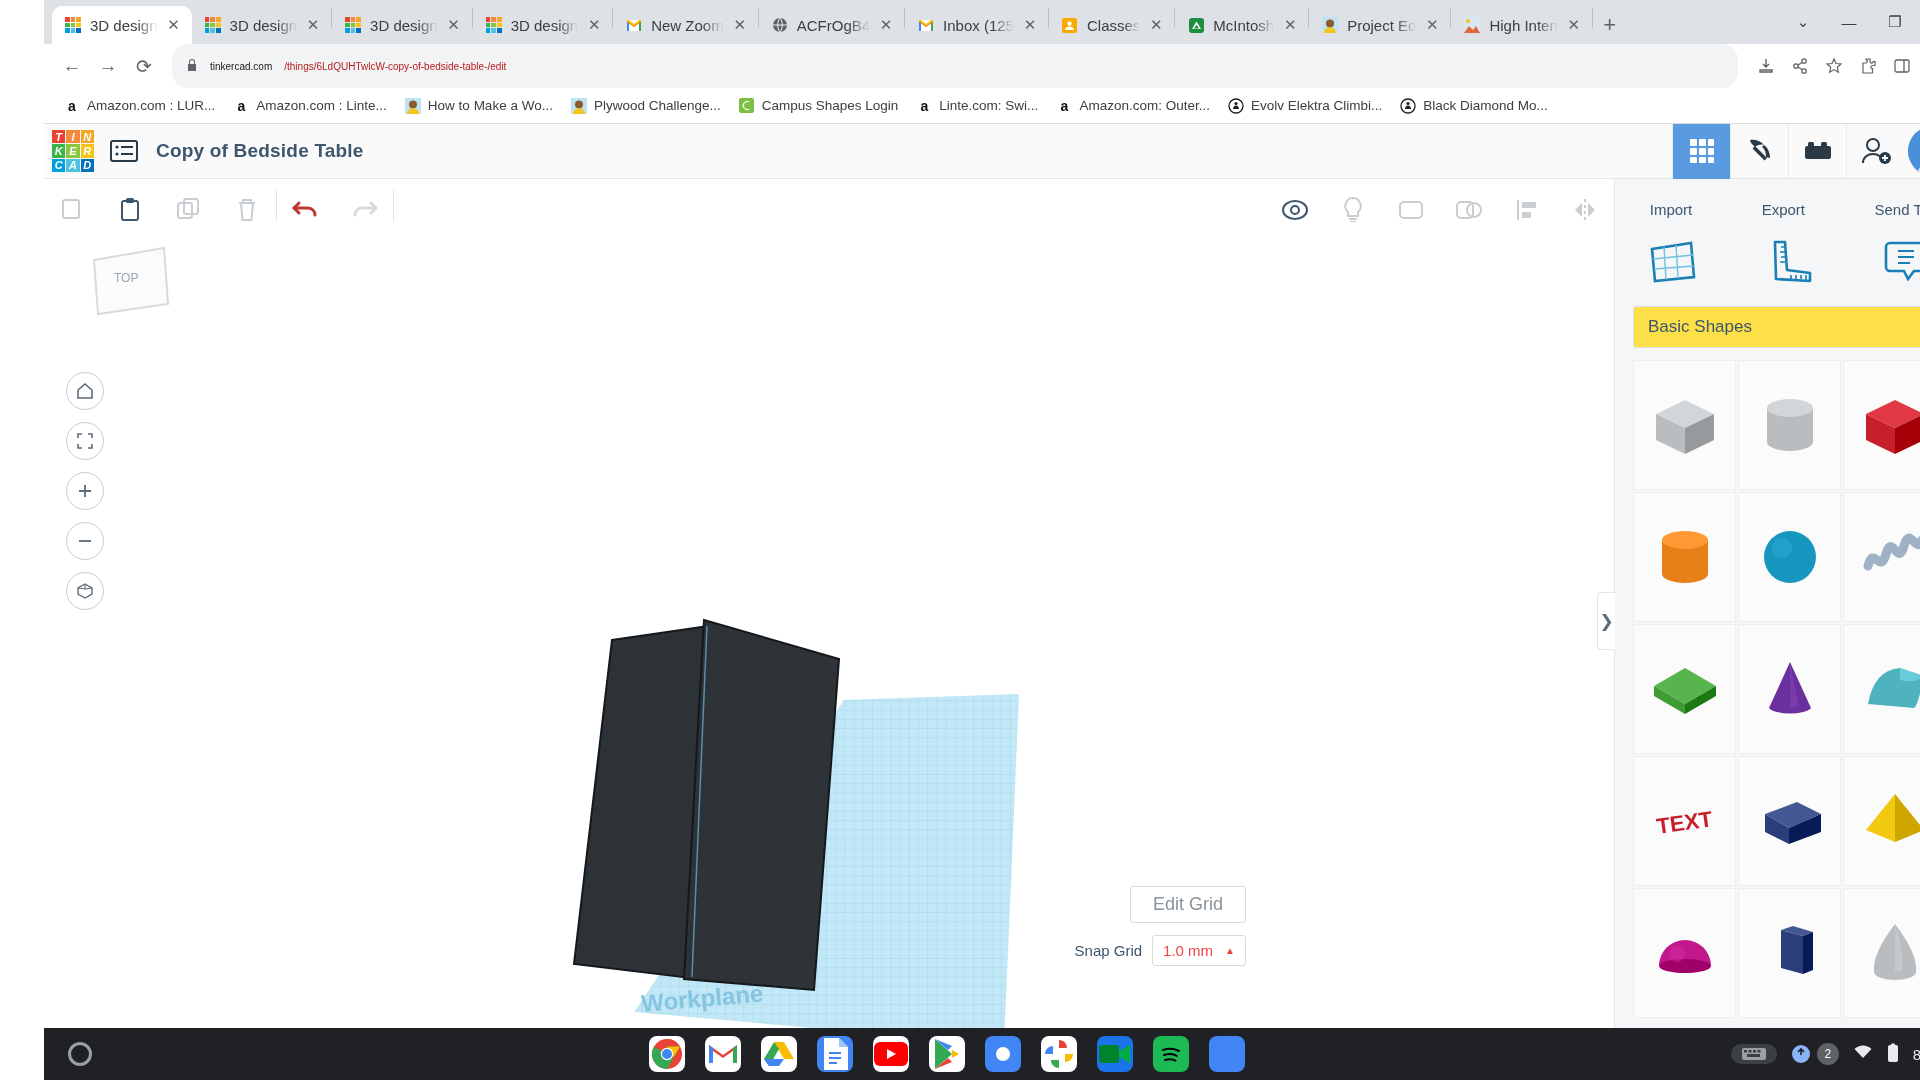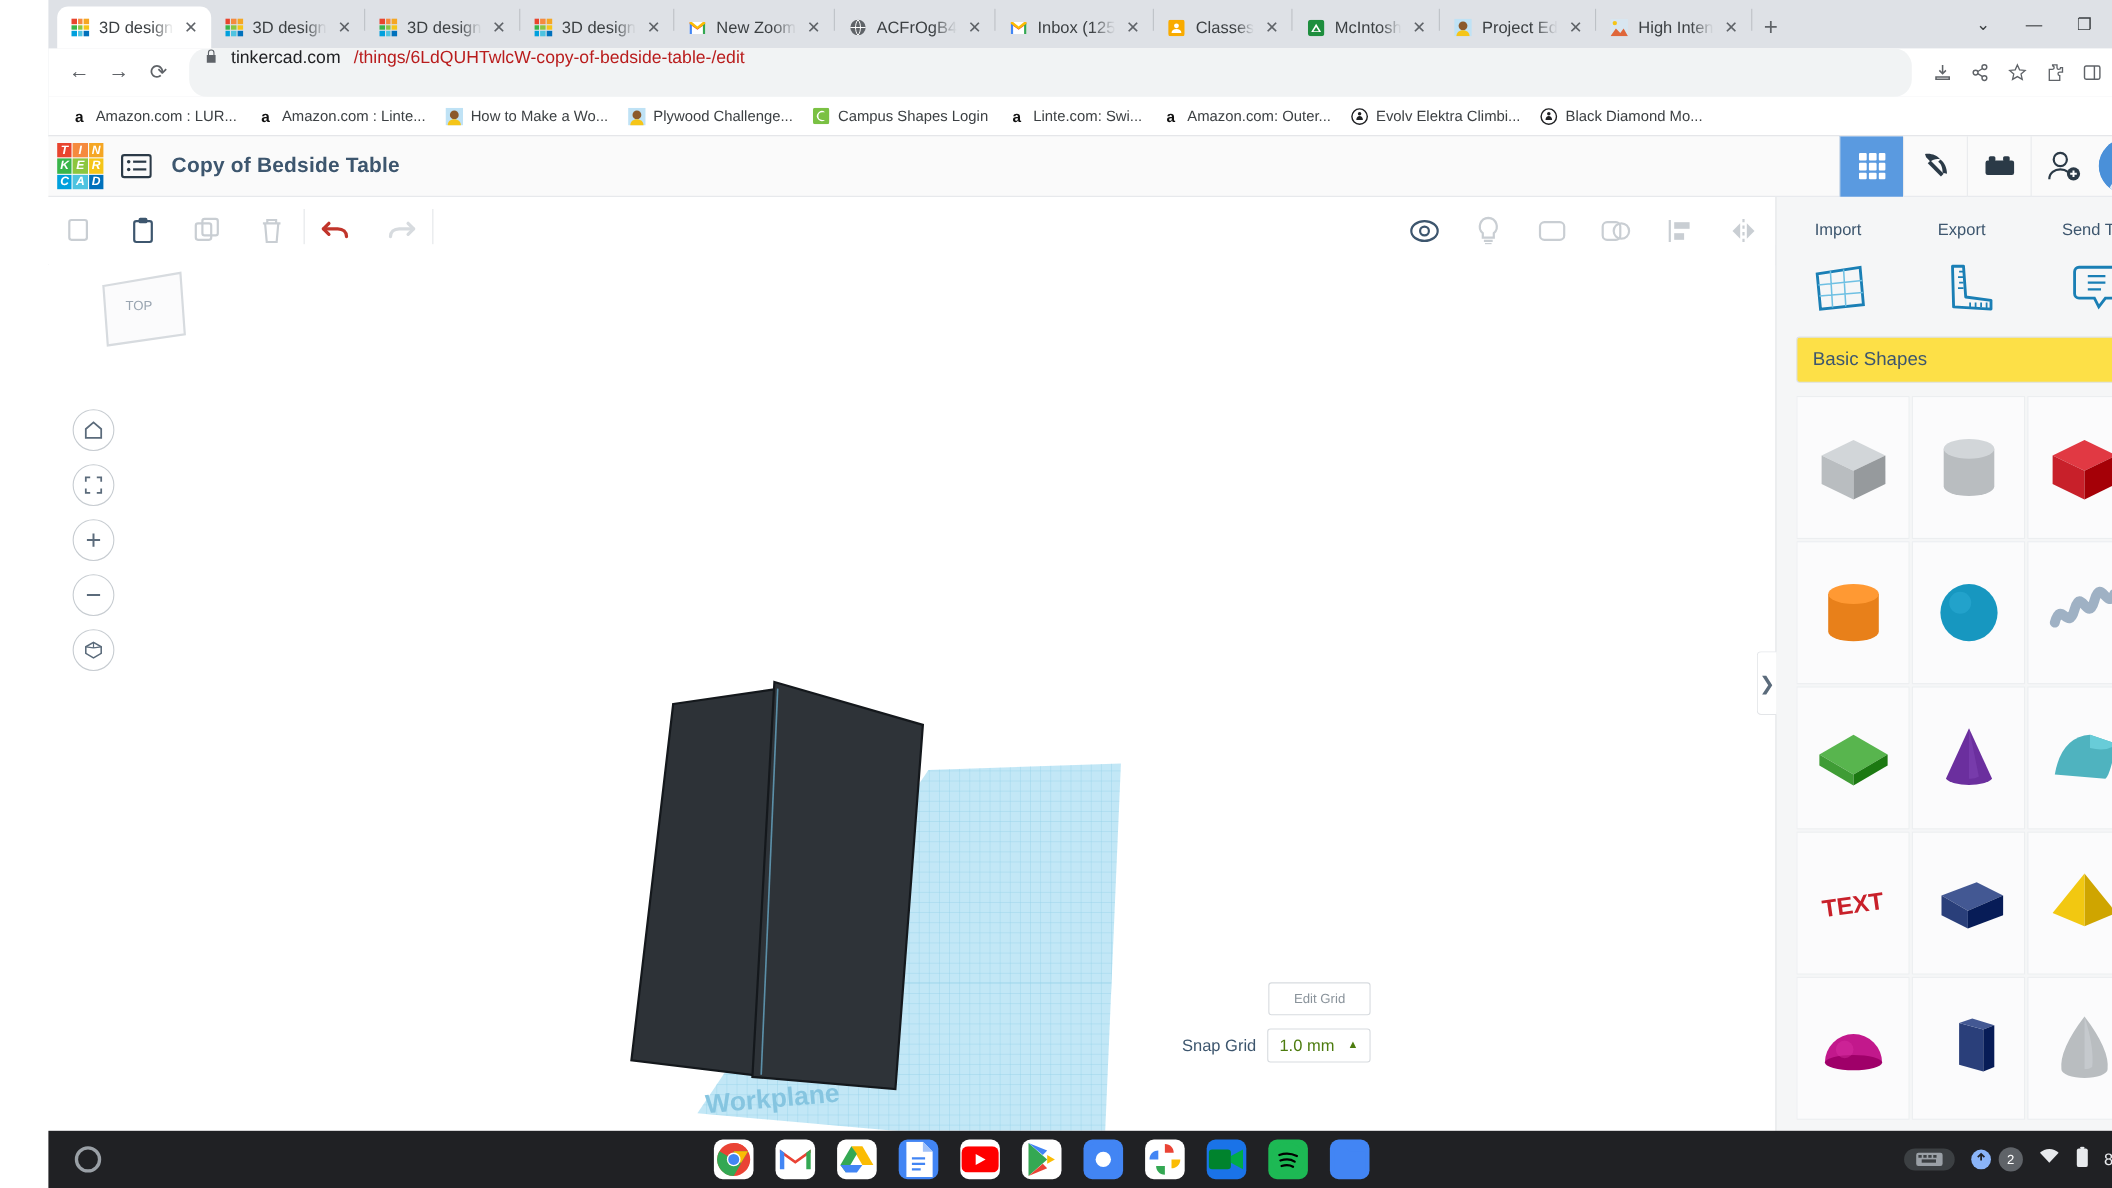--- a/index.html
+++ b/index.html
@@ -25,22 +25,22 @@
   .winctl div { width:46px; height:44px; display:flex; align-items:center; justify-content:center;
                 color:#3c4043; font-size:15px; }
 
   
   .tcfav { width:16px; height:16px; display:grid; grid-template-columns:repeat(3,1fr); grid-template-rows:repeat(3,1fr); gap:1px; }
   .tcfav i { display:block; }
 
   .toolbar { height:44px; background:#fff; display:flex; align-items:center; padding:0 12px; gap:4px; }
   .navbtn { width:32px; height:32px; display:flex; align-items:center; justify-content:center;
             color:#5f6368; font-size:19px; border-radius:16px; }
-  .omnibox { flex:1; height:44px; background:#f1f3f4; border-radius:16px; display:flex; 
-             padding:0 14px; gap:12px; margin:0 8px; font-size:16px; color:#202124; }
+  .omnibox { flex:1; height:44px; background:#f1f3f4; border-radius:16px; display:flex; align-items:center;
+             padding:0 14px; gap:12px; margin:0 8px; font-size:10px; color:#202124; }
   .lock { font-size:12px; color:#5f6368; }
   .urlpath { color:#b91c1c; }
   .tbicons { display:flex; align-items:center; gap:2px; }
   .tbicons div { width:32px; height:32px; display:flex; align-items:center; justify-content:center;
                  color:#5f6368; font-size:16px; }
 
   .bookmarks { height:36px; background:#fff; display:flex; align-items:center; padding:0 12px; gap:2px;
                border-bottom:1px solid #dadce0; font-size:13.5px; color:#3c4043; }
   .bm { display:flex; align-items:center; gap:7px; padding:5px 8px; border-radius:4px; white-space:nowrap; }
   .bm .bmi { width:16px; height:16px; flex:0 0 16px; display:flex; align-items:center; justify-content:center; font-size:13px; }
@@ -72,25 +72,25 @@
   .canvas { position:absolute; left:0; right:350px; top:222px; bottom:52px; background:#fff; overflow:hidden; }
 
   .viewcube { position:absolute; left:42px; top:20px; }
   .vclabel { font-size:12px; fill:#9aa5b1; }
 
   .navcol { position:absolute; left:22px; top:150px; display:flex; flex-direction:column; gap:12px; }
   .navbtn2 { width:38px; height:38px; border-radius:50%; border:1.5px solid #c7ccd1; background:#fff;
              display:flex; align-items:center; justify-content:center; color:#5b6b7b; }
 
   .gridctl { position:absolute; right:368px; bottom:62px; text-align:right; }
-  .editgrid { display:inline-block; border:1px solid #d7dbdf; background:#fff; color:#8a939b; font-size:12px;
+  .editgrid { display:inline-block; border:1px solid #d7dbdf; background:#fff; color:#8a939b; font-size:18px;
               padding:7px 22px; border-radius:3px; }
   .snaprow { display:flex; align-items:center; justify-content:flex-end; gap:10px; margin-top:12px; }
   .snaplbl { font-size:15px; color:#3d566e; }
-  .snapsel { border:1px solid #d7dbdf; background:#fff; font-size:15px; color:#4d7c0f; padding:6px 10px;
+  .snapsel { border:1px solid #d7dbdf; background:#fff; font-size:15px; color:#ef4444; padding:6px 10px;
              border-radius:3px; display:flex; align-items:center; gap:12px; }
 
   
   .panel { position:absolute; right:0; top:222px; bottom:52px; width:350px; background:#f5f6f7;
            border-left:1px solid #e3e5e8; display:flex; flex-direction:column; }
   .paneltools { height:78px; display:flex; align-items:center; justify-content:space-around; }
   .ptool { width:64px; height:56px; display:flex; align-items:center; justify-content:center; }
   .panelsel { margin:6px 18px 12px; height:42px; background:#fde047; border:1px solid #dde1e5; border-radius:3px;
               display:flex; align-items:center; padding:0 14px; font-size:17px; color:#3d566e; }
   .spin { margin-left:auto; display:flex; flex-direction:column; gap:3px; line-height:6px; font-size:10px; color:#3d566e; }

